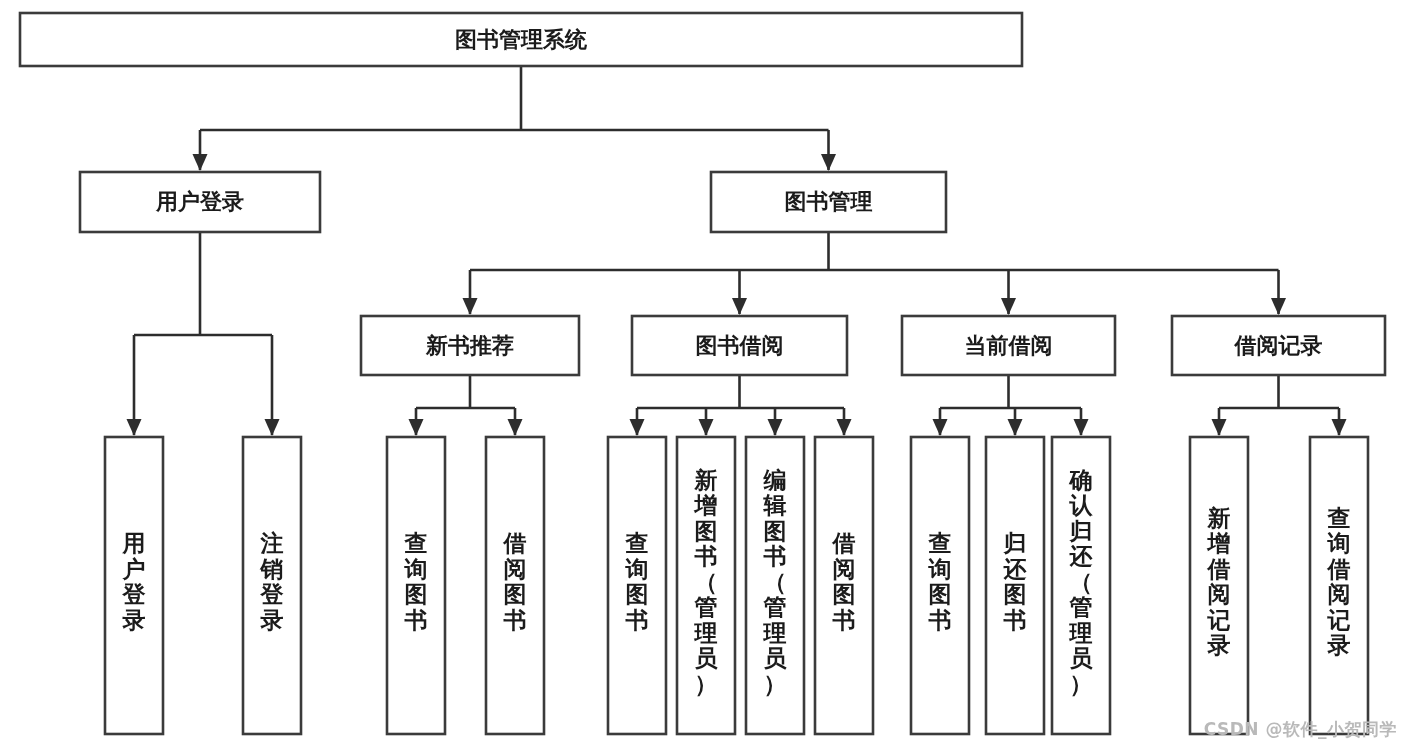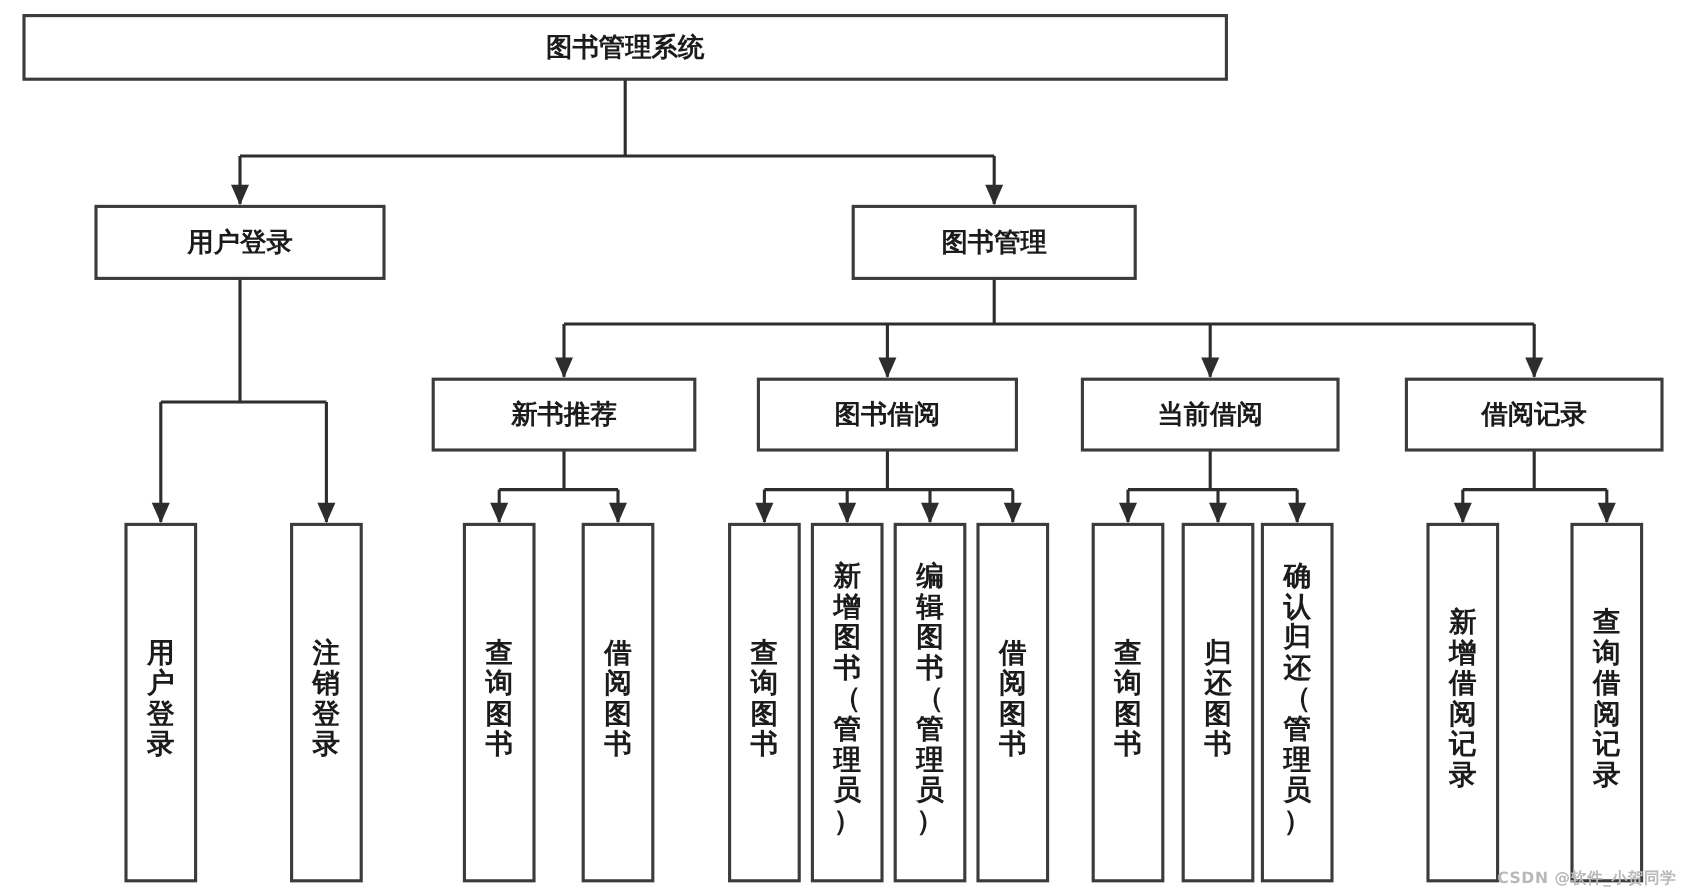--- a/index.html
+++ b/index.html
@@ -52,21 +52,21 @@
   }
   .arrow-head {
     fill: #2d2d2d;
     stroke: none;
   }
   .watermark-text {
     position: absolute;
     right: 8px;
     bottom: 6px;
     font-family: "DejaVu Sans", "Liberation Sans", sans-serif;
-    font-size: 13px;
+    font-size: 17px;
     color: #b9b9b9;
     white-space: nowrap;
     letter-spacing: 0.5px;
   }
 </style>
 </head>
 <body>
 
 <div id="diagram-root">
   <svg class="flow" viewBox="0 0 1405 747" xmlns="http://www.w3.org/2000/svg">

